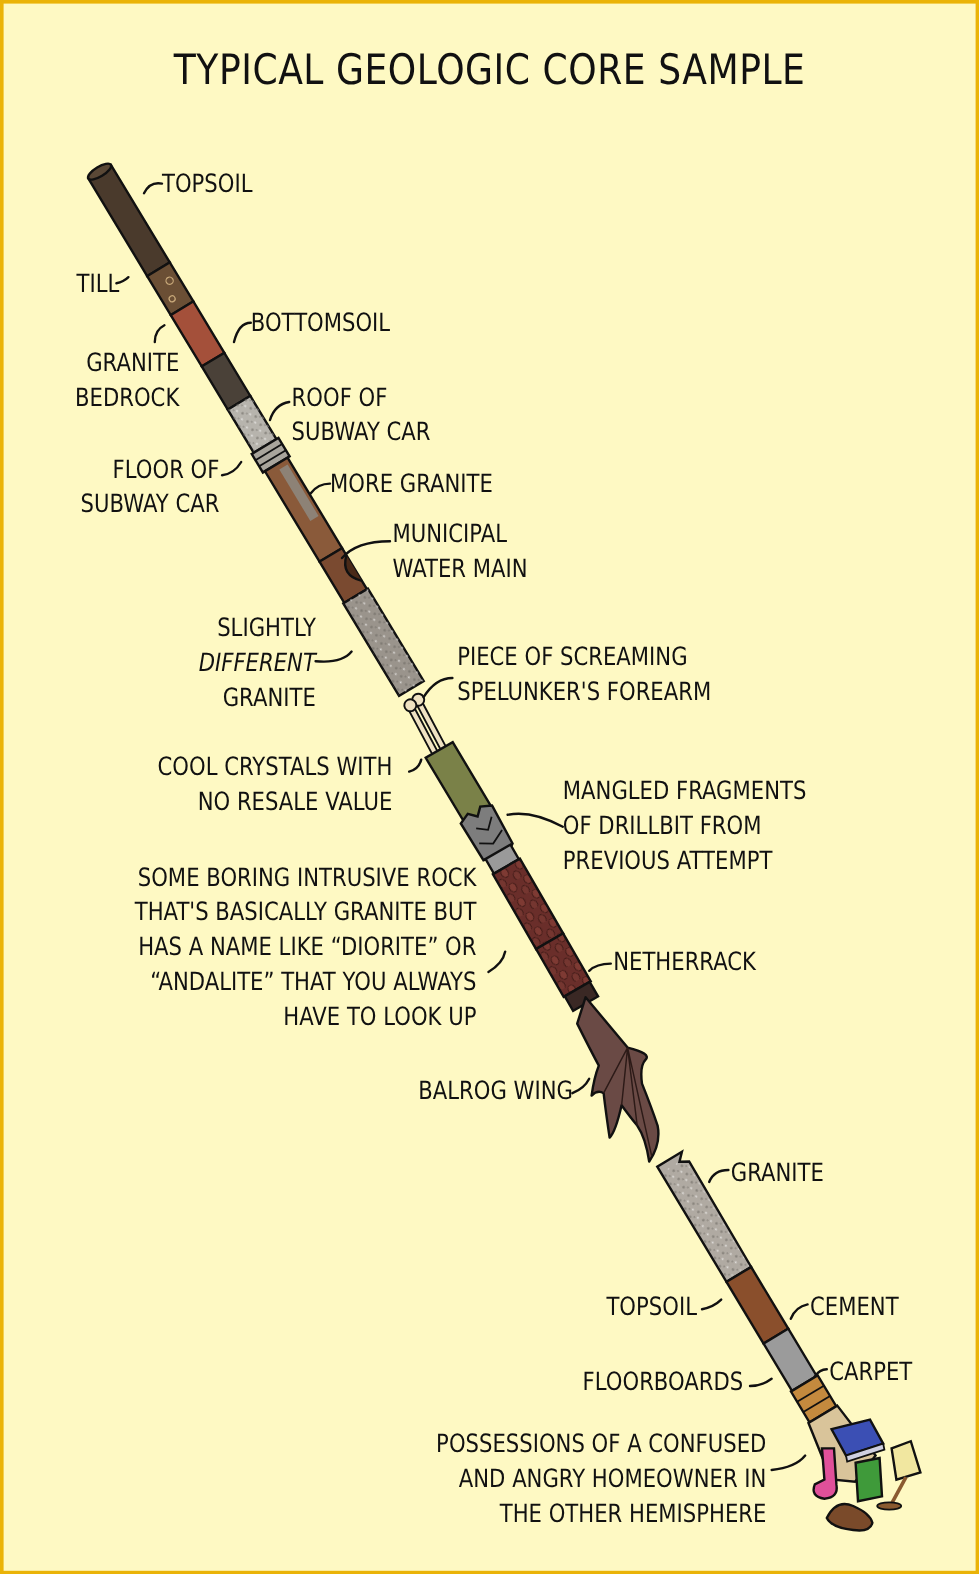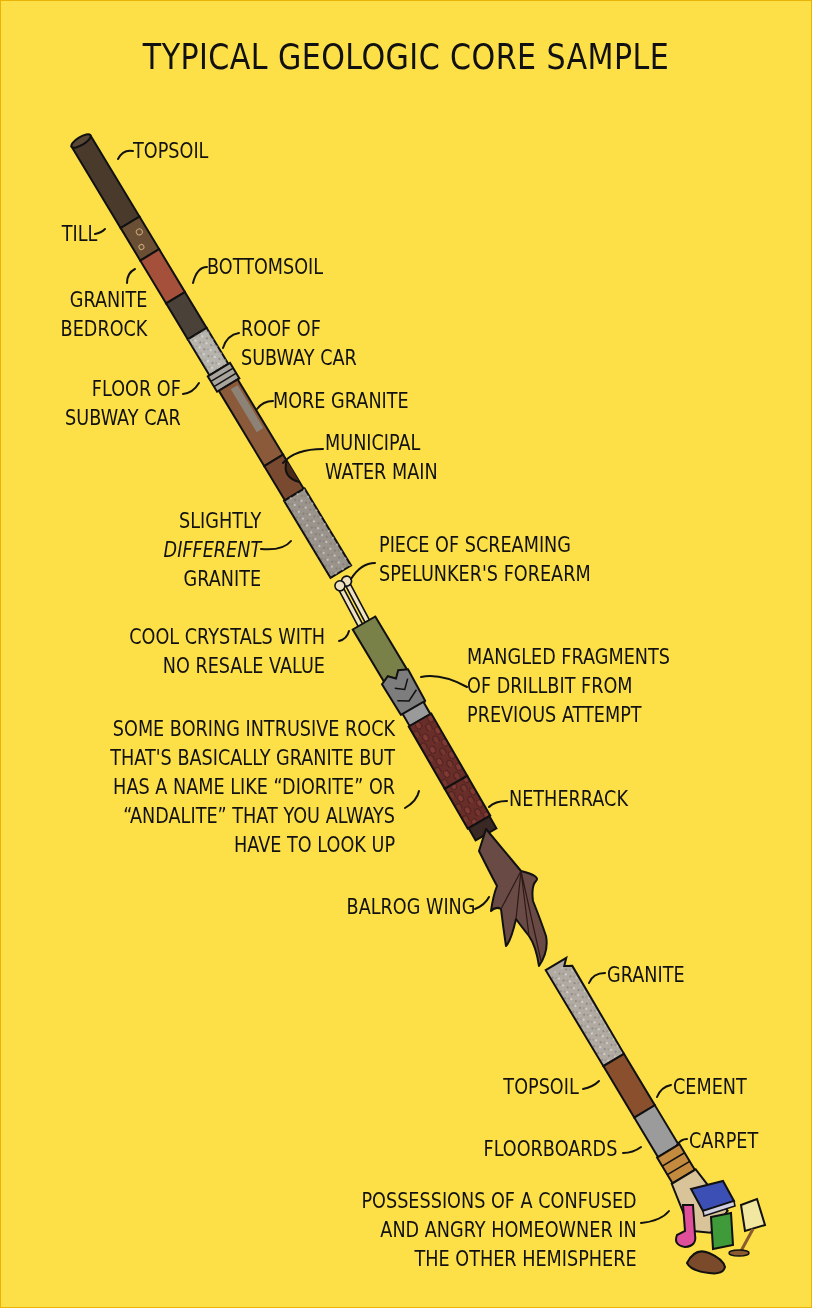--- a/index.html
+++ b/index.html
@@ -1,19 +1,19 @@
 <!DOCTYPE html>
 <html><head>
   <meta charset="utf-8">
   <style>
     html, body { margin: 0; padding: 0; background: #ffffff; }
     body { width: 816px; height: 1312px; position: relative; overflow: hidden; }
     .frame {
       position: absolute; left: 0; top: 0; width: 810px; height: 1306px;
-      border: 1px solid #eab308; background: #fde047; overflow: hidden;
+      border: 3px solid #eab308; background: #fef9c3; overflow: hidden;
     }
     .title {
       position: absolute; left: 0; top: 36px; width: 810px; text-align: center;
       font-family: "DejaVu Sans", sans-serif; font-size: 35px; letter-spacing: 0.5px;
       color: #111; font-weight: normal; transform: scaleX(0.86); transform-origin: center;
     }
     svg.art { position: absolute; left: 0; top: 0; }
     .label {
       position: absolute; font-family: "DejaVu Sans", sans-serif; font-size: 21px;
       line-height: 29px; color: #111; white-space: pre; transform: scaleX(0.84);

